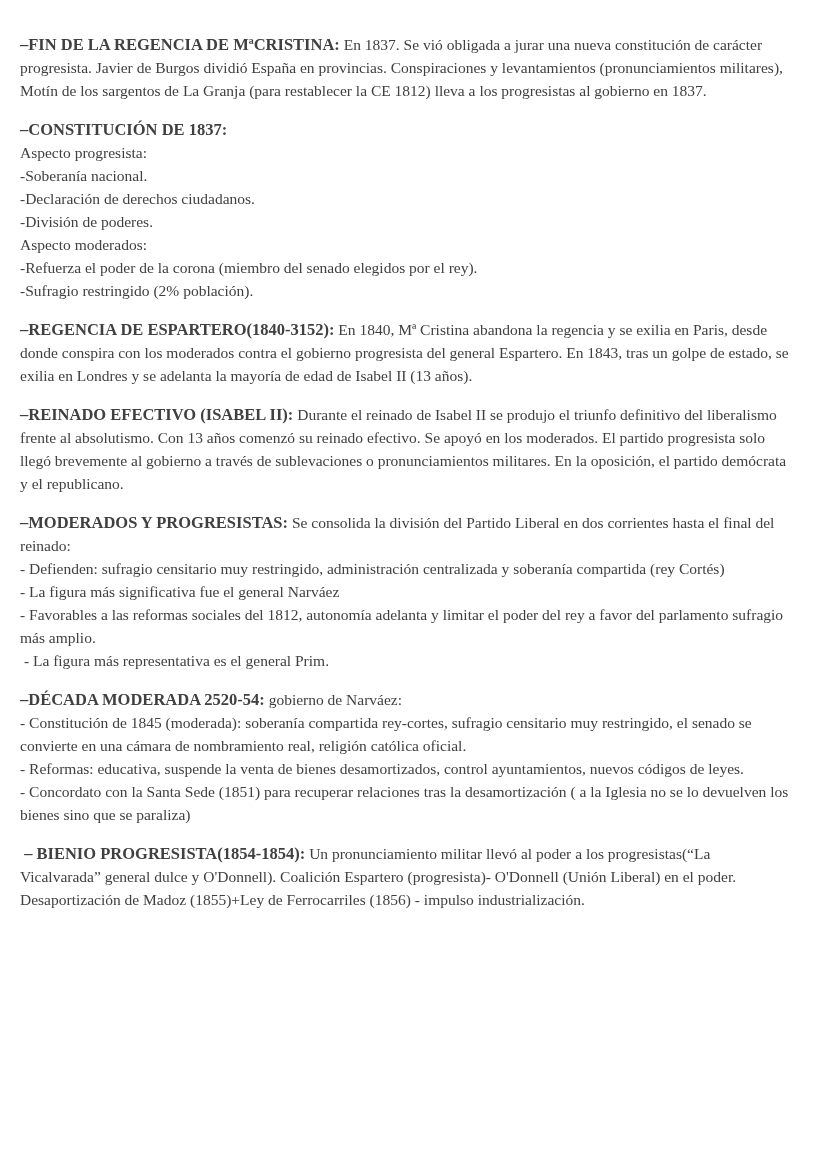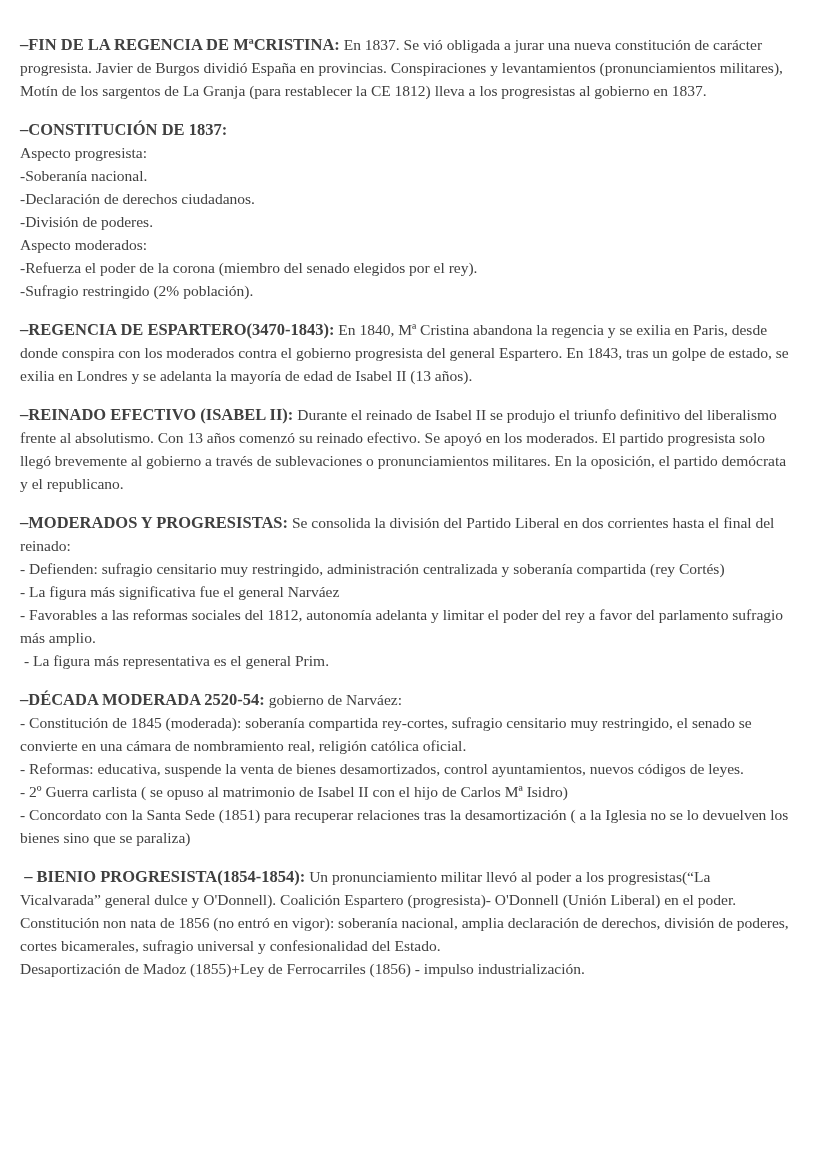--- a/index.html
+++ b/index.html
@@ -41,42 +41,40 @@
     <p class="para">Aspecto progresista:</p>
     <p class="para">-Soberanía nacional.</p>
     <p class="para">-Declaración de derechos ciudadanos.</p>
     <p class="para">-División de poderes.</p>
     <p class="para">Aspecto moderados:</p>
     <p class="para">-Refuerza el poder de la corona (miembro del senado elegidos por el rey).</p>
     <p class="para">-Sufragio restringido (2% población).</p>
   </div>
 
   <div class="sec">
-    <p class="para"><span class="hd">–REGENCIA DE ESPARTERO(3470-1843):</span><span> En 1840, Mª Cristina abandona la regencia y se exilia en Paris, desde donde conspira con los moderados contra el gobierno progresista del general Espartero. En 1843, tras un golpe de estado, se exilia en Londres y se adelanta la mayoría de edad de Isabel II (13 años).</span></p>
+    <p class="para"><span class="hd">–REGENCIA DE ESPARTERO(1840-3152):</span><span> En 1840, Mª Cristina abandona la regencia y se exilia en Paris, desde donde conspira con los moderados contra el gobierno progresista del general Espartero. En 1843, tras un golpe de estado, se exilia en Londres y se adelanta la mayoría de edad de Isabel II (13 años).</span></p>
   </div>
 
   <div class="sec">
     <p class="para"><span class="hd">–REINADO EFECTIVO (ISABEL II):</span><span> Durante el reinado de Isabel II se produjo el triunfo definitivo del liberalismo frente al absolutismo. Con 13 años comenzó su reinado efectivo. Se apoyó en los moderados. El partido progresista solo llegó brevemente al gobierno a través de sublevaciones o pronunciamientos militares. En la oposición, el partido demócrata y el republicano.</span></p>
   </div>
 
   <div class="sec">
     <p class="para"><span class="hd">–MODERADOS Y PROGRESISTAS:</span><span> Se consolida la división del Partido Liberal en dos corrientes hasta el final del reinado:</span></p>
     <p class="para">- Defienden: sufragio censitario muy restringido, administración centralizada y soberanía compartida (rey Cortés)</p>
     <p class="para">- La figura más significativa fue el general Narváez</p>
     <p class="para">- Favorables a las reformas sociales del 1812, autonomía adelanta y limitar el poder del rey a favor del parlamento sufragio más amplio.</p>
     <p class="para"> - La figura más representativa es el general Prim.</p>
   </div>
 
   <div class="sec">
     <p class="para"><span class="hd">–DÉCADA MODERADA 2520-54:</span><span> gobierno de Narváez:</span></p>
     <p class="para">- Constitución de 1845 (moderada): soberanía compartida rey-cortes, sufragio censitario muy restringido, el senado se convierte en una cámara de nombramiento real, religión católica oficial.</p>
     <p class="para">- Reformas: educativa, suspende la venta de bienes desamortizados, control ayuntamientos, nuevos códigos de leyes.</p>
-    <p class="para">- 2º Guerra carlista ( se opuso al matrimonio de Isabel II con el hijo de Carlos Mª Isidro)</p>
     <p class="para">- Concordato con la Santa Sede (1851) para recuperar relaciones tras la desamortización ( a la Iglesia no se lo devuelven los bienes sino que se paraliza)</p>
   </div>
 
   <div class="sec">
     <p class="para"><span class="hd"> – BIENIO PROGRESISTA(1854-1854):</span><span> Un pronunciamiento militar llevó al poder a los progresistas(“La Vicalvarada” general dulce y O'Donnell). Coalición Espartero (progresista)- O'Donnell (Unión Liberal) en el poder.</span></p>
-    <p class="para">Constitución non nata de 1856 (no entró en vigor): soberanía nacional, amplia declaración de derechos, división de poderes, cortes bicamerales, sufragio universal y confesionalidad del Estado.</p>
     <p class="para">Desaportización de Madoz (1855)+Ley de Ferrocarriles (1856) - impulso industrialización.</p>
   </div>
 
 </div>
 
 </body></html>

